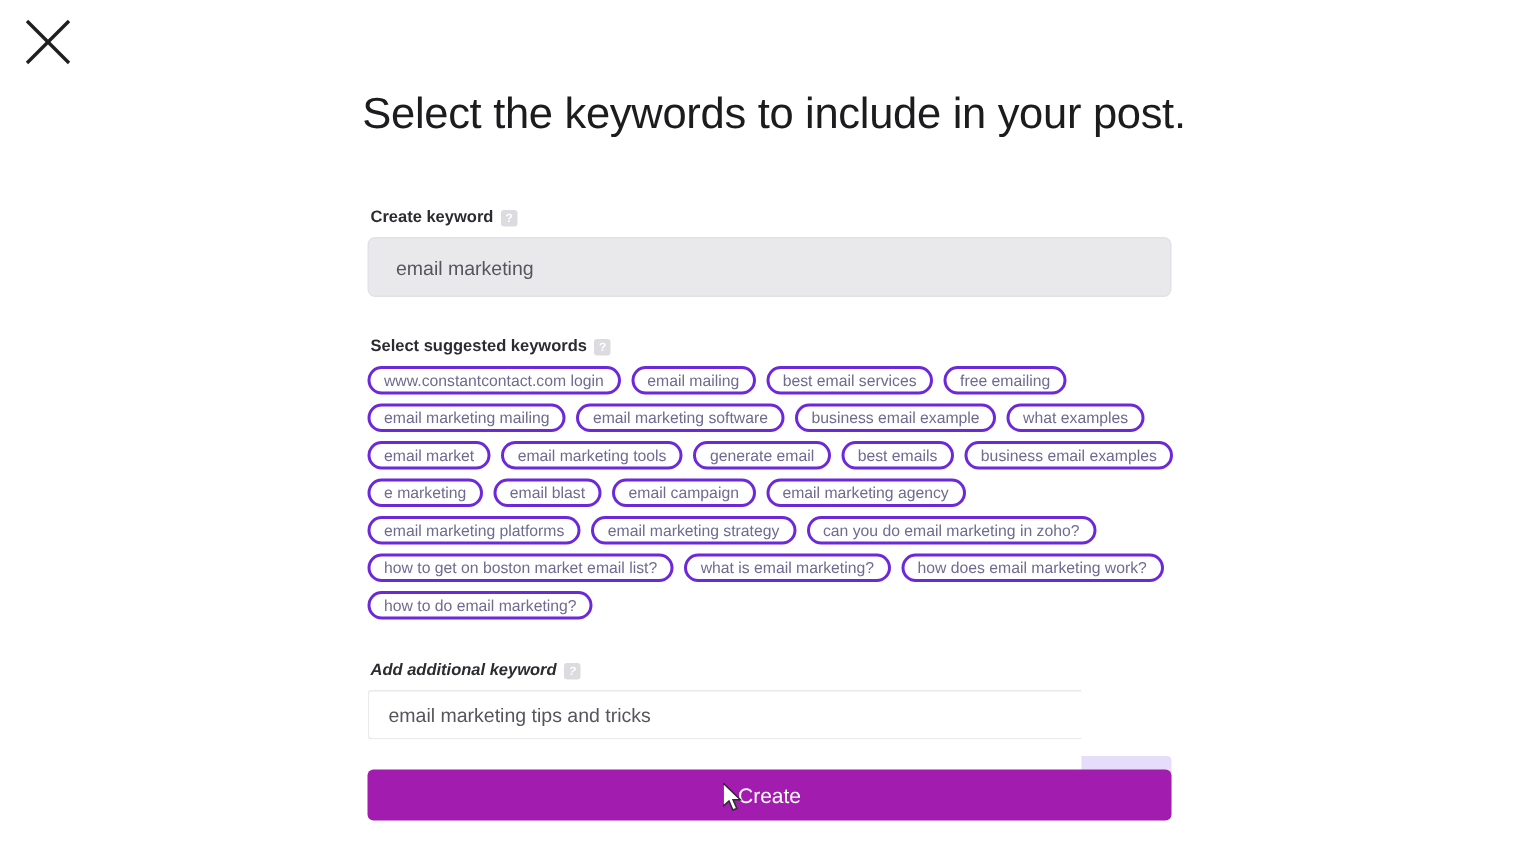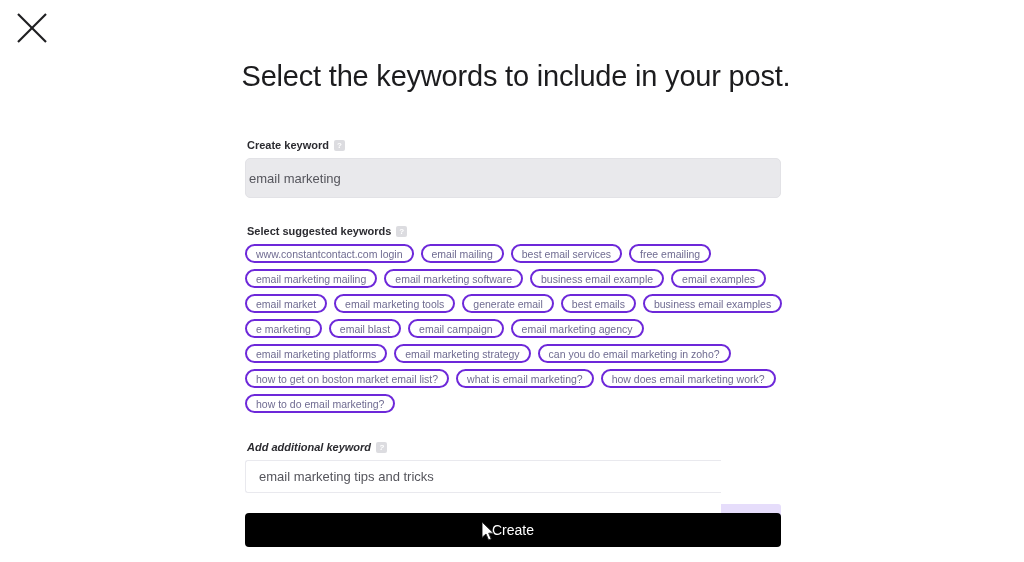--- a/index.html
+++ b/index.html
@@ -77,21 +77,21 @@
   }
 
   
   #primary-input {
     width: 536px;
     height: 40px;
     box-sizing: border-box;
     background: #e9e9ec;
     border: 1px solid #e2e2e6;
     border-radius: 5px;
-    padding: 0 3px;
+    padding: 0 18px;
     font-family: "Liberation Sans", sans-serif;
     font-size: 13px;
     color: #55555c;
     outline: none;
     display: block;
   }
 
   
   #suggested-label { margin-top: 26px; }
   #chips {
@@ -152,21 +152,21 @@
     margin-top: 44px;
   }
 
   
   #create-btn {
     position: absolute;
     left: 245px;
     top: 513px;
     width: 536px;
     height: 34px;
-    background: #000000;
+    background: #a21caf;
     border: none;
     border-radius: 4px;
     color: #ffffff;
     font-family: "Liberation Sans", sans-serif;
     font-size: 14px;
     cursor: pointer;
     display: block;
   }
 
   
@@ -204,21 +204,21 @@
     <span class="help-icon">?</span>
   </div>
   <div id="chips">
       <div class="chip">www.constantcontact.com login</div>
       <div class="chip">email mailing</div>
       <div class="chip">best email services</div>
       <div class="chip">free emailing</div>
       <div class="chip">email marketing mailing</div>
       <div class="chip">email marketing software</div>
       <div class="chip">business email example</div>
-      <div class="chip">email examples</div>
+      <div class="chip">what examples</div>
       <div class="chip">email market</div>
       <div class="chip">email marketing tools</div>
       <div class="chip">generate email</div>
       <div class="chip">best emails</div>
       <div class="chip">business email examples</div>
       <div class="chip">e marketing</div>
       <div class="chip">email blast</div>
       <div class="chip">email campaign</div>
       <div class="chip">email marketing agency</div>
       <div class="chip">email marketing platforms</div>

